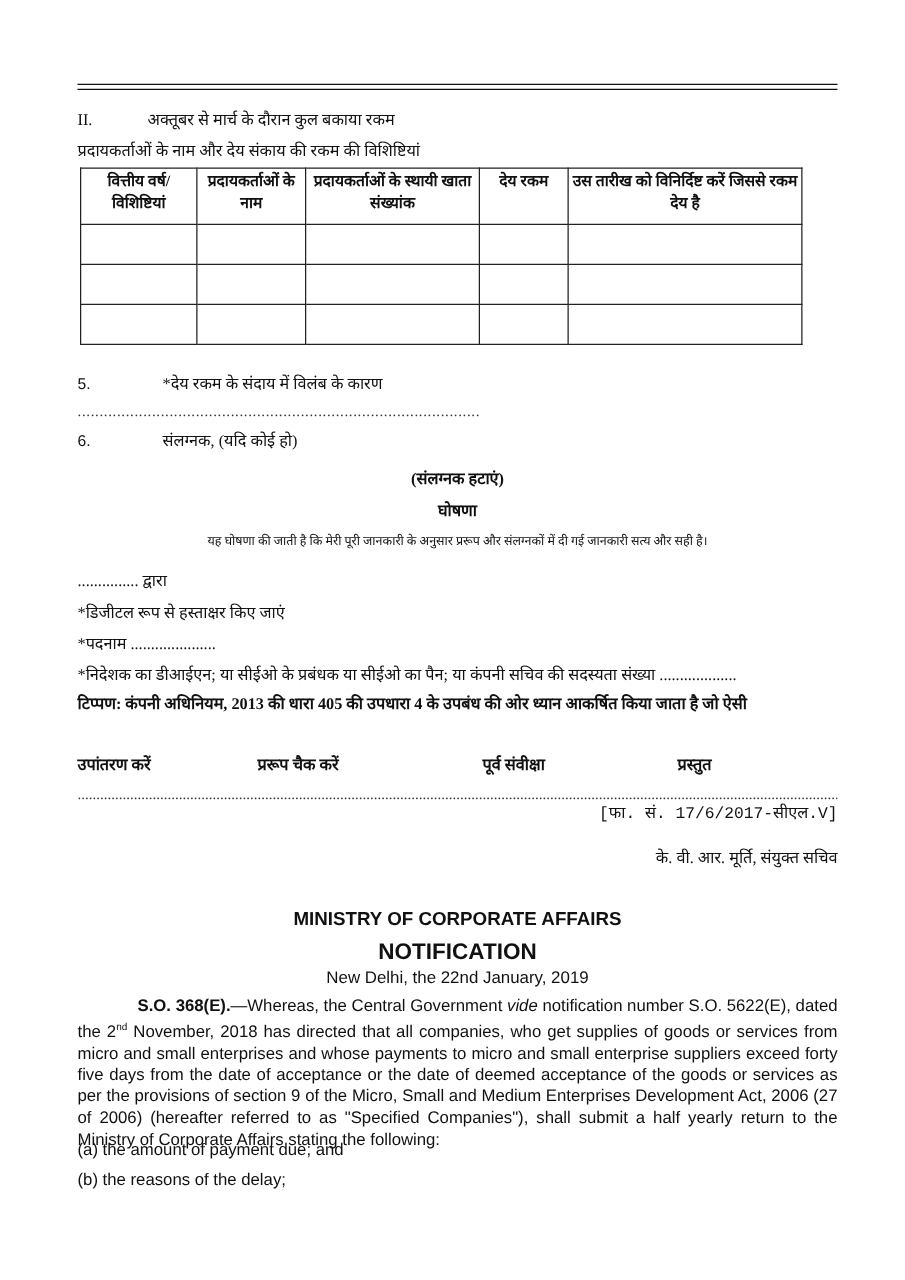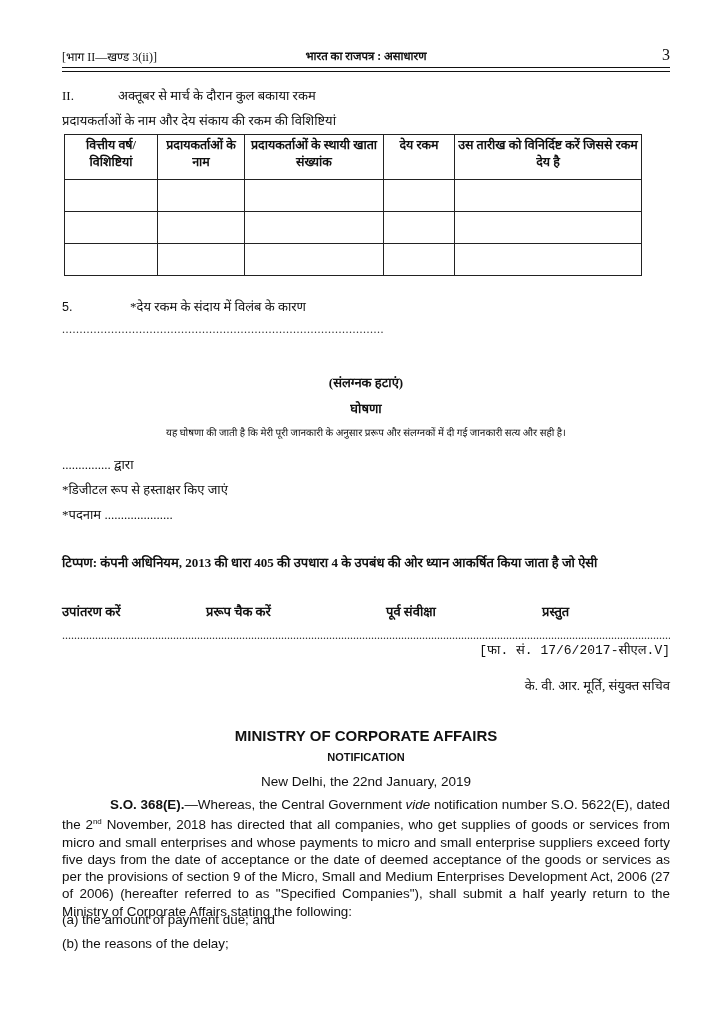--- a/index.html
+++ b/index.html
@@ -29,37 +29,32 @@
   .note { position: absolute; top: 552px; left: 0; width: 608px; font-size: 13px; font-weight: bold; line-height: 22px; }
   .sig-row { position: absolute; top: 602px; left: 0; width: 608px; font-size: 13px; font-weight: bold; }
   .sig-row span { position: absolute; top: 0; white-space: nowrap; text-align: center; }
 
   .dotline { position: absolute; left: 0; overflow: hidden; white-space: nowrap; font-size: 12px; color: #333; }
 
   .right-text { position: absolute; right: 0; font-size: 13px; text-align: right; white-space: nowrap; }
 
   .eng { font-family: "Liberation Sans", sans-serif; }
   .ministry { top: 727px; font-size: 15px; font-weight: bold; }
-  .notif { top: 751px; font-size: 11px; font-weight: bold; }
+  .notif { top: 751px; font-size: 18px; font-weight: bold; }
   .dateline { top: 774px; font-size: 13.5px; }
   .para { position: absolute; top: 796px; left: 0; width: 608px; font-family: "Liberation Sans", sans-serif; font-size: 13.4px; line-height: 17.2px; text-align: justify; }
   .para .indent { display: inline-block; width: 48px; }
   .item { position: absolute; left: 0; font-family: "Liberation Sans", sans-serif; font-size: 13.4px; }
   sup { font-size: 8px; }
 </style>
 </head>
 <body>
 
 <div class="page">
 
-  <div class="hdr">
-    <span class="left">[भाग II—खण्ड 3(ii)]</span>
-    <span class="mid">भारत का राजपत्र : असाधारण</span>
-    <span class="right">3</span>
-  </div>
   <div class="hdr-rule1"></div>
   <div class="hdr-rule2"></div>
 
   <div class="line" style="top:86px;">
     <span class="roman">II.</span><span>अक्तूबर से मार्च के दौरान कुल बकाया रकम</span>
   </div>
   <div class="line" style="top:111px;">प्रदायकर्ताओं के नाम और देय संकाय की रकम की विशिष्टियां</div>
 
   <table class="grid">
     <thead>
@@ -94,28 +89,32 @@
         <td></td>
       </tr>
     </tbody>
   </table>
 
   <div class="line" style="top:297px;">
     <span class="num">5.</span><span>*देय रकम के संदाय में विलंब के कारण</span>
   </div>
   <div class="dotline dots" style="top:322px; width:322px;">...............................................................................................</div>
 
+  <div class="line" style="top:343px;">
+    <span class="num">6.</span><span>संलग्नक, (यदि कोई हो)</span>
+  </div>
 
   <div class="center bold" style="top:373px; font-size:13px;">(संलग्नक हटाएं)</div>
   <div class="center bold" style="top:399px; font-size:13px;">घोषणा</div>
   <div class="center" style="top:425px; font-size:10px;">यह घोषणा की जाती है कि मेरी पूरी जानकारी के अनुसार प्ररूप और संलग्नकों में दी गई जानकारी सत्य और सही है।</div>
 
   <div class="line" style="top:455px;">............... द्वारा</div>
   <div class="line" style="top:480px;">*डिजीटल रूप से हस्ताक्षर किए जाएं</div>
   <div class="line" style="top:505px;">*पदनाम .....................</div>
+  <div class="line" style="top:530px;">*निदेशक का डीआईएन; या सीईओ के प्रबंधक या सीईओ का पैन; या कंपनी सचिव की सदस्यता संख्या ...................</div>
 
   <div class="note">
     <div>टिप्पण: कंपनी अधिनियम, 2013 की धारा 405 की उपधारा 4 के उपबंध की ओर ध्यान आकर्षित किया जाता है जो ऐसी</div>
   </div>
 
   <div class="sig-row">
     <span style="left:0;">उपांतरण करें</span>
     <span style="left:144px;">प्ररूप चैक करें</span>
     <span style="left:324px;">पूर्व संवीक्षा</span>
     <span style="left:480px;">प्रस्तुत</span>

